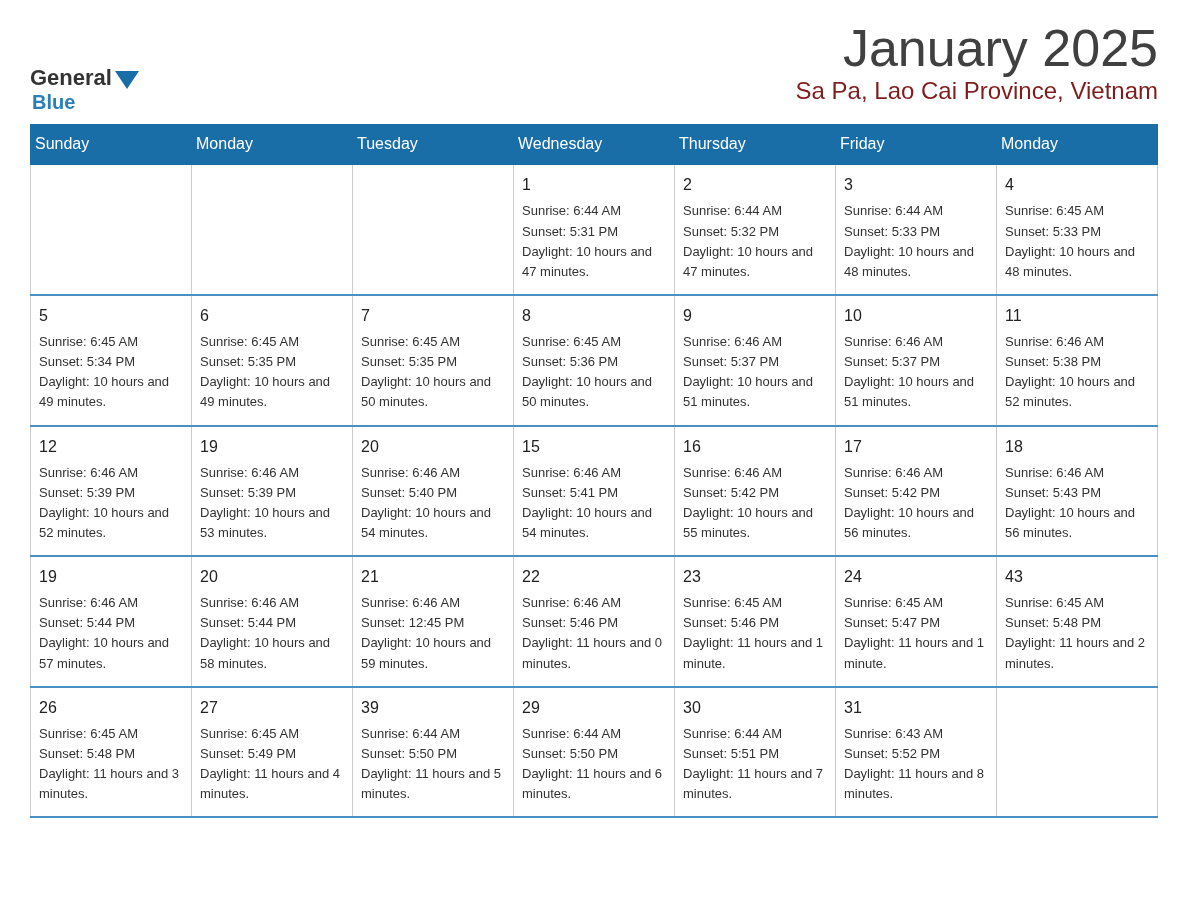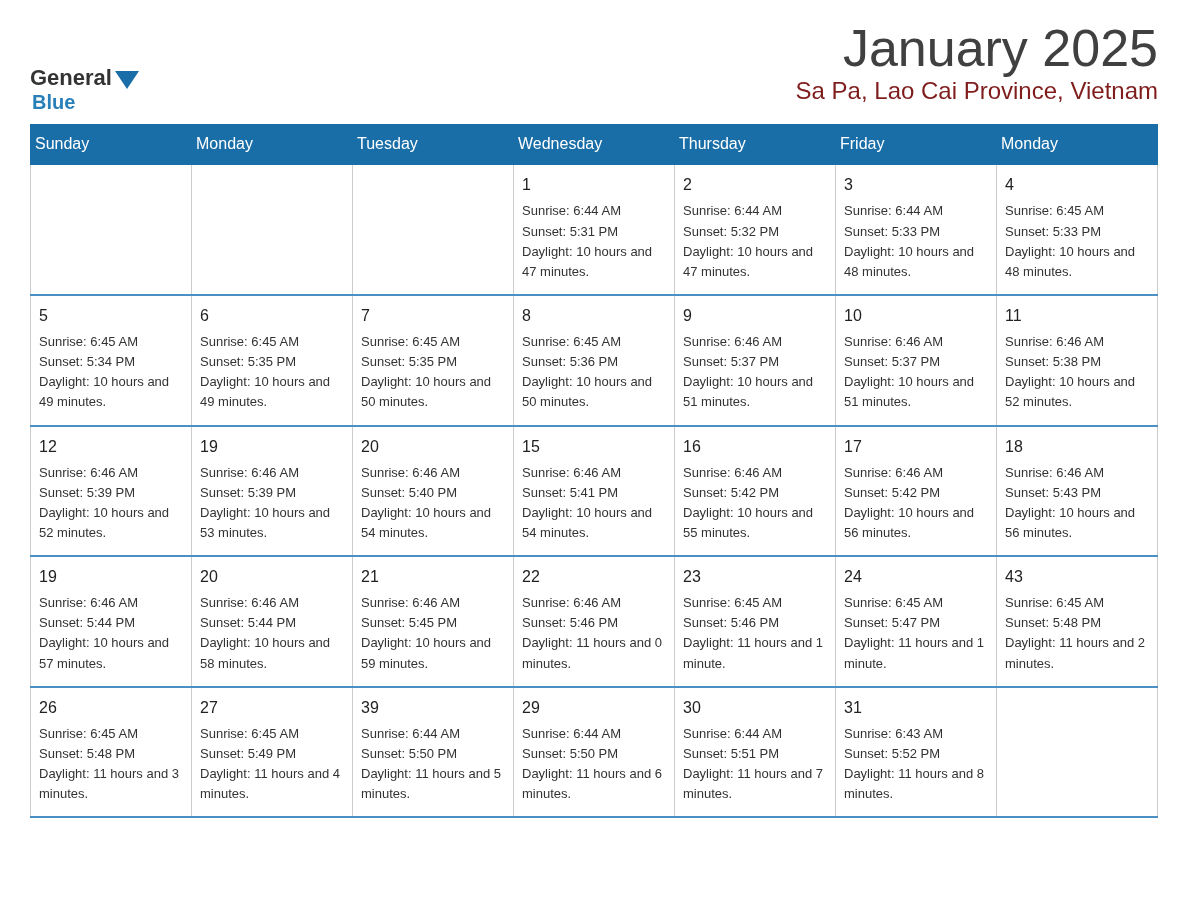--- a/index.html
+++ b/index.html
@@ -263,21 +263,21 @@
         </td>
         <td>
           <span class="day-num">20</span>
           <div class="day-info">Sunrise: 6:46 AM
 Sunset: 5:44 PM
 Daylight: 10 hours and 58 minutes.</div>
         </td>
         <td>
           <span class="day-num">21</span>
           <div class="day-info">Sunrise: 6:46 AM
-Sunset: 5:45 PM
+Sunset: 12:45 PM
 Daylight: 10 hours and 59 minutes.</div>
         </td>
         <td>
           <span class="day-num">22</span>
           <div class="day-info">Sunrise: 6:46 AM
 Sunset: 5:46 PM
 Daylight: 11 hours and 0 minutes.</div>
         </td>
         <td>
           <span class="day-num">23</span>

